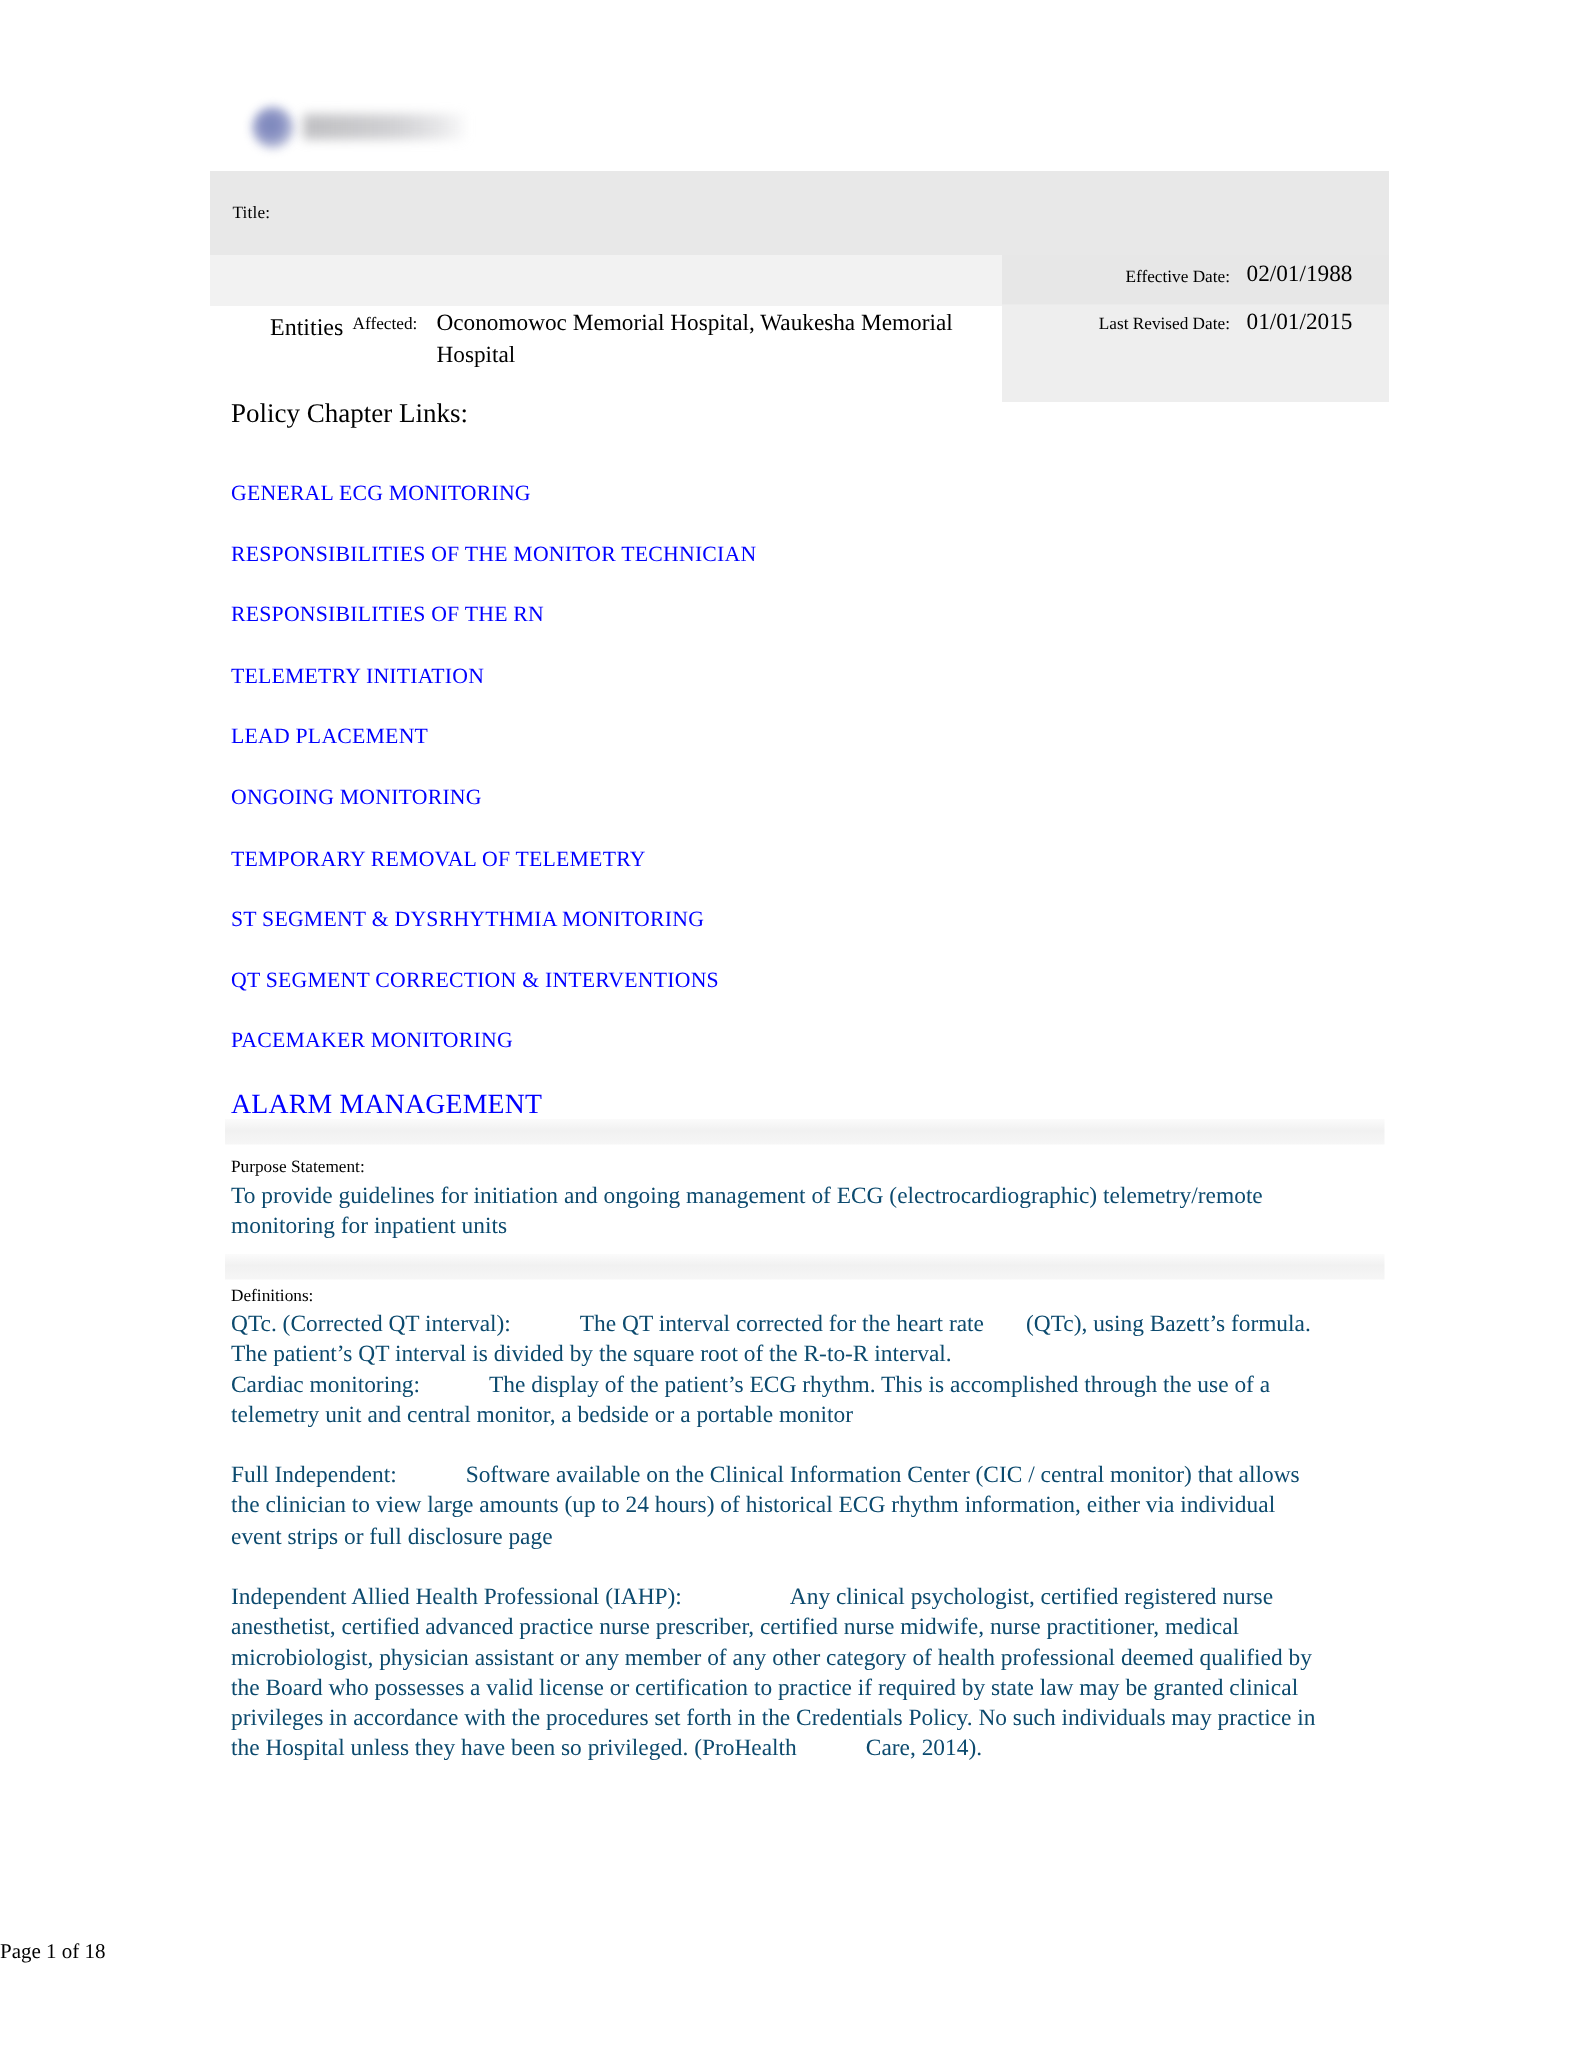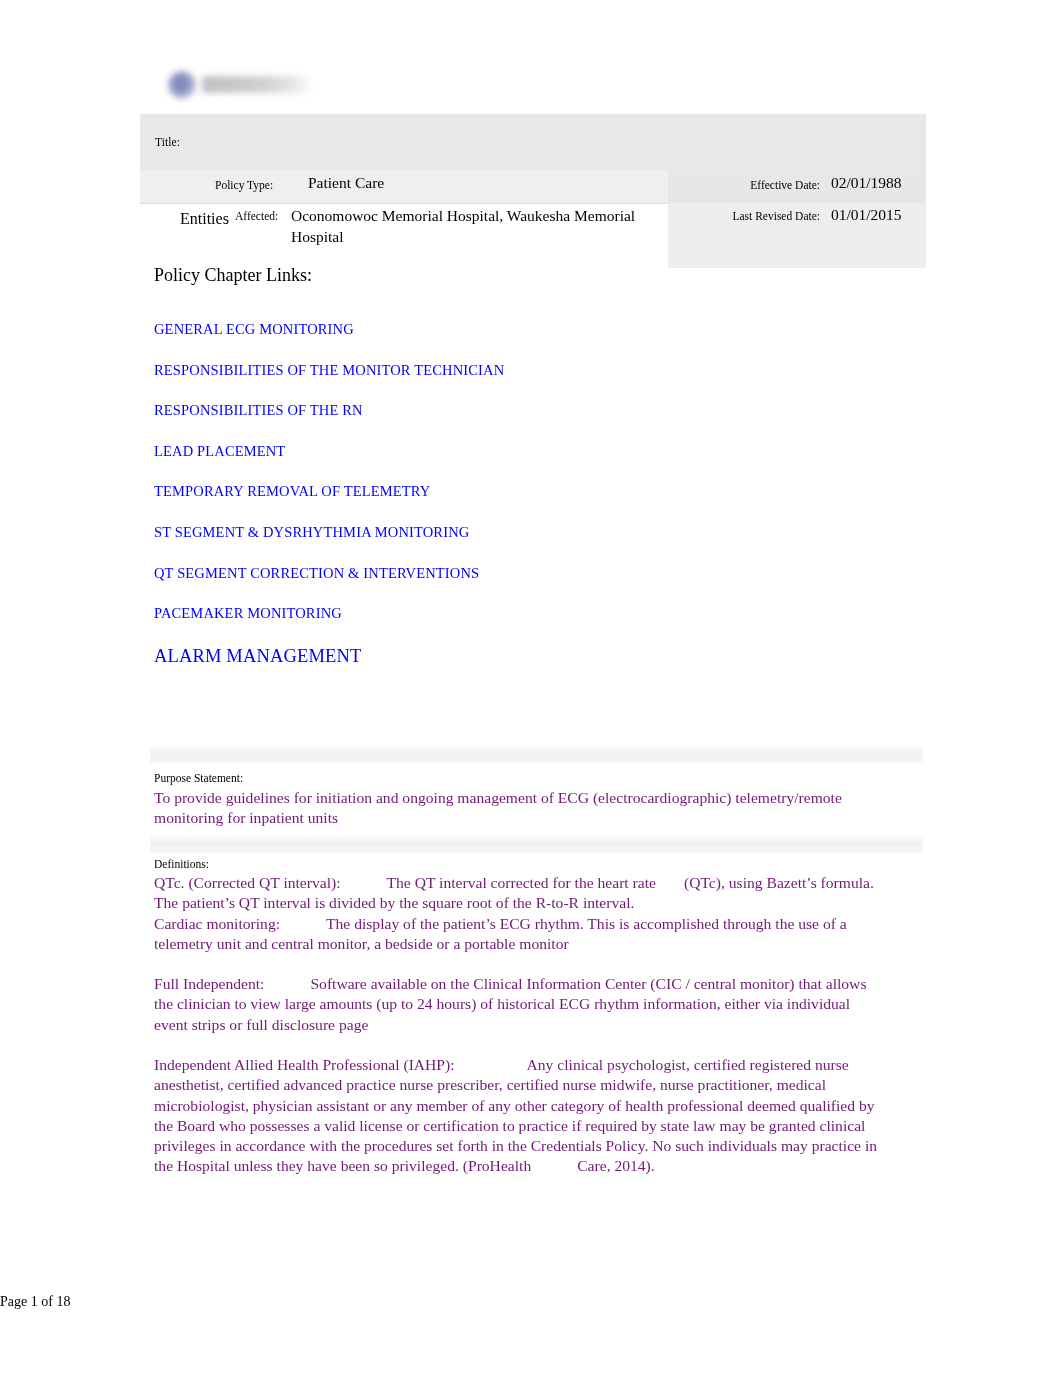--- a/index.html
+++ b/index.html
@@ -232,21 +232,21 @@
   }
   #lbl-purpose { top: 772px; }
   #lbl-definitions { top: 858px; }
 
   .body-text {
     position: absolute;
     left: 154px;
     width: 730px;
     font-size: 15.6px;
     line-height: 20.3px;
-    color: #701a75;
+    color: #0c4a6e;
   }
   #p-purpose { top: 788px; }
   #p-defs-1 { top: 873px; }
   #p-defs-2 { top: 974px; }
   #p-defs-3 { top: 1055px; }
 
   .tab { display: inline-block; width: 46px; }
   .tab-sm { display: inline-block; width: 28px; }
   .tab-lg { display: inline-block; width: 72px; }
 
@@ -273,24 +273,20 @@
 
   <div class="hdr">
 
     <div class="hdr-title-row">
       <span class="hdr-title-label">Title:</span>
     </div>
 
     <div class="hdr-body">
       <div class="hdr-left">
 
-        <div class="row-policytype">
-          <span class="lbl-policytype">Policy Type:</span>
-          <span class="val-policytype">Patient Care</span>
-        </div>
 
         <div class="row-entities">
           <span class="lbl-entities">Entities</span>
           <span class="lbl-affected">Affected:</span>
           <span class="val-entities">Oconomowoc Memorial Hospital, Waukesha Memorial Hospital</span>
         </div>
 
       </div>
 
       <div class="hdr-right">
@@ -302,21 +298,23 @@
       </div>
     </div>
   </div>
 
   <div class="chapter-heading">Policy Chapter Links:</div>
 
   <div class="links">
     <a href="#" class="link-item">GENERAL ECG MONITORING</a>
     <a href="#" class="link-item">RESPONSIBILITIES OF THE MONITOR TECHNICIAN</a>
     <a href="#" class="link-item">RESPONSIBILITIES OF THE RN</a>
+    <a href="#" class="link-item">TELEMETRY INITIATION</a>
     <a href="#" class="link-item">LEAD PLACEMENT</a>
+    <a href="#" class="link-item">ONGOING MONITORING</a>
     <a href="#" class="link-item">TEMPORARY REMOVAL OF TELEMETRY</a>
     <a href="#" class="link-item">ST SEGMENT &amp; DYSRHYTHMIA MONITORING</a>
     <a href="#" class="link-item">QT SEGMENT CORRECTION &amp; INTERVENTIONS</a>
     <a href="#" class="link-item">PACEMAKER MONITORING</a>
     <a href="#" class="link-item big">ALARM MANAGEMENT</a>
   </div>
 
   <div class="band" id="band-purpose"></div>
   <div class="sec-label" id="lbl-purpose">Purpose Statement:</div>
   <div class="body-text" id="p-purpose">To provide guidelines for initiation and ongoing management of ECG (electrocardiographic) telemetry/remote monitoring for inpatient units</div>

